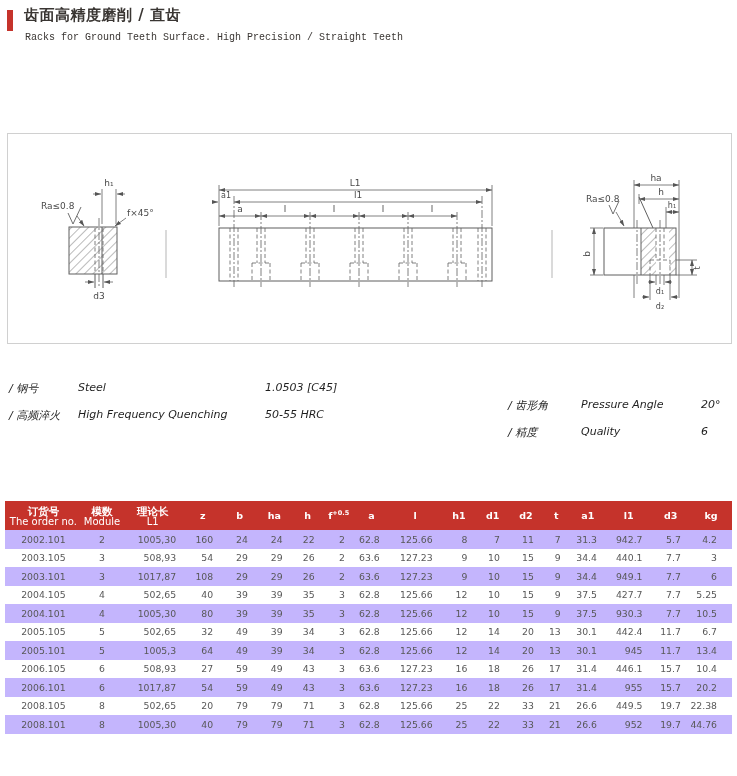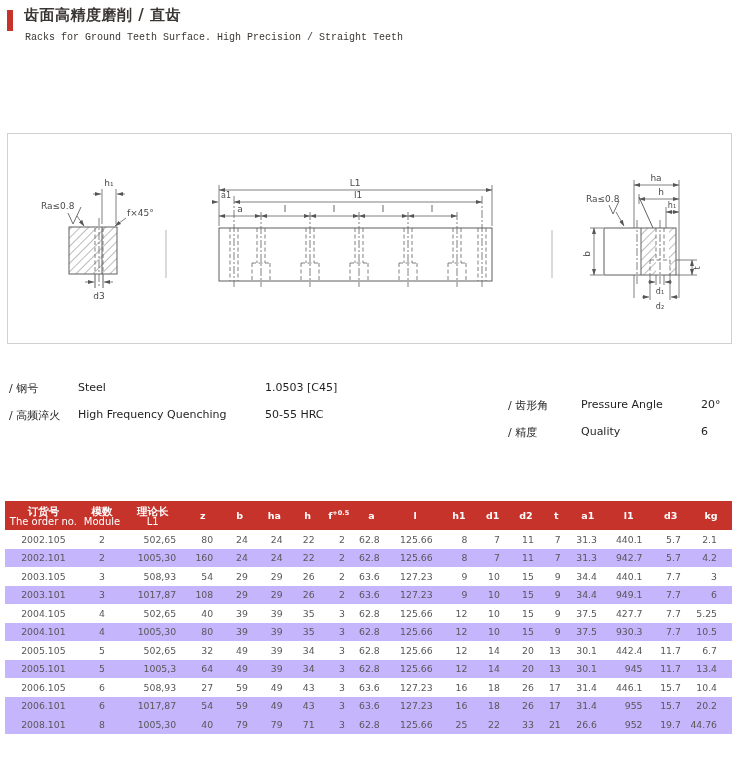--- a/index.html
+++ b/index.html
@@ -14,21 +14,21 @@
   
   .drawing-box{position:absolute;left:7px;top:133px;width:723px;height:209px;border:1px solid #d0d0d0;background:#fff;}
   .drawing-box svg{display:block;}
   .dim-label{font-size:9px;fill:#4a4a4a;}
   .dim-label-sm{font-size:8px;fill:#4a4a4a;}
 
   
   .specs-col{position:absolute;font-size:11px;color:#1f1f1f;}
   .specs-left{left:9px;top:381px;width:470px;}
   .specs-right{left:508px;top:398px;width:225px;}
-  .spec-row{position:relative;height:27px;}
+  .spec-row{position:relative;height:27px;font-style:italic;}
   .spec-zh{position:absolute;left:0;}
   .specs-left .spec-en{position:absolute;left:69px;}
   .specs-left .spec-val{position:absolute;left:256px;}
   .specs-right .spec-en{position:absolute;left:73px;}
   .specs-right .spec-val{position:absolute;left:193px;}
 
   
   .rack-table{position:absolute;left:5px;top:501px;width:727px;border-collapse:collapse;table-layout:fixed;}
   .rack-table th,.rack-table td{padding:0;margin:0;border:none;white-space:nowrap;overflow:hidden;}
   .rack-table thead tr{background:#c5332b;height:29px;border-radius:11px;}
@@ -293,40 +293,20 @@
           <th><span>d1</span></th>
           <th><span>d2</span></th>
           <th><span>t</span></th>
           <th><span>a1</span></th>
           <th><span>l1</span></th>
           <th><span>d3</span></th>
           <th><span>kg</span></th>
         </tr>
       </thead>
     <tbody>
-        <tr>
-          <td class="al-center c-order">2002.105</td>
-          <td class="al-center c-module">2</td>
-          <td class="al-right c-length">502,65</td>
-          <td class="al-right c-z">80</td>
-          <td class="al-right c-b">24</td>
-          <td class="al-right c-ha">24</td>
-          <td class="al-right c-h">22</td>
-          <td class="al-right c-f">2</td>
-          <td class="al-right c-a">62.8</td>
-          <td class="al-right c-l">125.66</td>
-          <td class="al-right c-h1">8</td>
-          <td class="al-right c-d1">7</td>
-          <td class="al-right c-d2">11</td>
-          <td class="al-right c-t">7</td>
-          <td class="al-right c-a1">31.3</td>
-          <td class="al-right c-l1">440.1</td>
-          <td class="al-right c-d3">5.7</td>
-          <td class="al-right c-kg">2.1</td>
-        </tr>
         <tr class="alt">
           <td class="al-center c-order">2002.101</td>
           <td class="al-center c-module">2</td>
           <td class="al-right c-length">1005,30</td>
           <td class="al-right c-z">160</td>
           <td class="al-right c-b">24</td>
           <td class="al-right c-ha">24</td>
           <td class="al-right c-h">22</td>
           <td class="al-right c-f">2</td>
           <td class="al-right c-a">62.8</td>
@@ -493,20 +473,40 @@
           <td class="al-right c-l">127.23</td>
           <td class="al-right c-h1">16</td>
           <td class="al-right c-d1">18</td>
           <td class="al-right c-d2">26</td>
           <td class="al-right c-t">17</td>
           <td class="al-right c-a1">31.4</td>
           <td class="al-right c-l1">955</td>
           <td class="al-right c-d3">15.7</td>
           <td class="al-right c-kg">20.2</td>
         </tr>
+        <tr>
+          <td class="al-center c-order">2008.105</td>
+          <td class="al-center c-module">8</td>
+          <td class="al-right c-length">502,65</td>
+          <td class="al-right c-z">20</td>
+          <td class="al-right c-b">79</td>
+          <td class="al-right c-ha">79</td>
+          <td class="al-right c-h">71</td>
+          <td class="al-right c-f">3</td>
+          <td class="al-right c-a">62.8</td>
+          <td class="al-right c-l">125.66</td>
+          <td class="al-right c-h1">25</td>
+          <td class="al-right c-d1">22</td>
+          <td class="al-right c-d2">33</td>
+          <td class="al-right c-t">21</td>
+          <td class="al-right c-a1">26.6</td>
+          <td class="al-right c-l1">449.5</td>
+          <td class="al-right c-d3">19.7</td>
+          <td class="al-right c-kg">22.38</td>
+        </tr>
         <tr class="alt">
           <td class="al-center c-order">2008.101</td>
           <td class="al-center c-module">8</td>
           <td class="al-right c-length">1005,30</td>
           <td class="al-right c-z">40</td>
           <td class="al-right c-b">79</td>
           <td class="al-right c-ha">79</td>
           <td class="al-right c-h">71</td>
           <td class="al-right c-f">3</td>
           <td class="al-right c-a">62.8</td>

